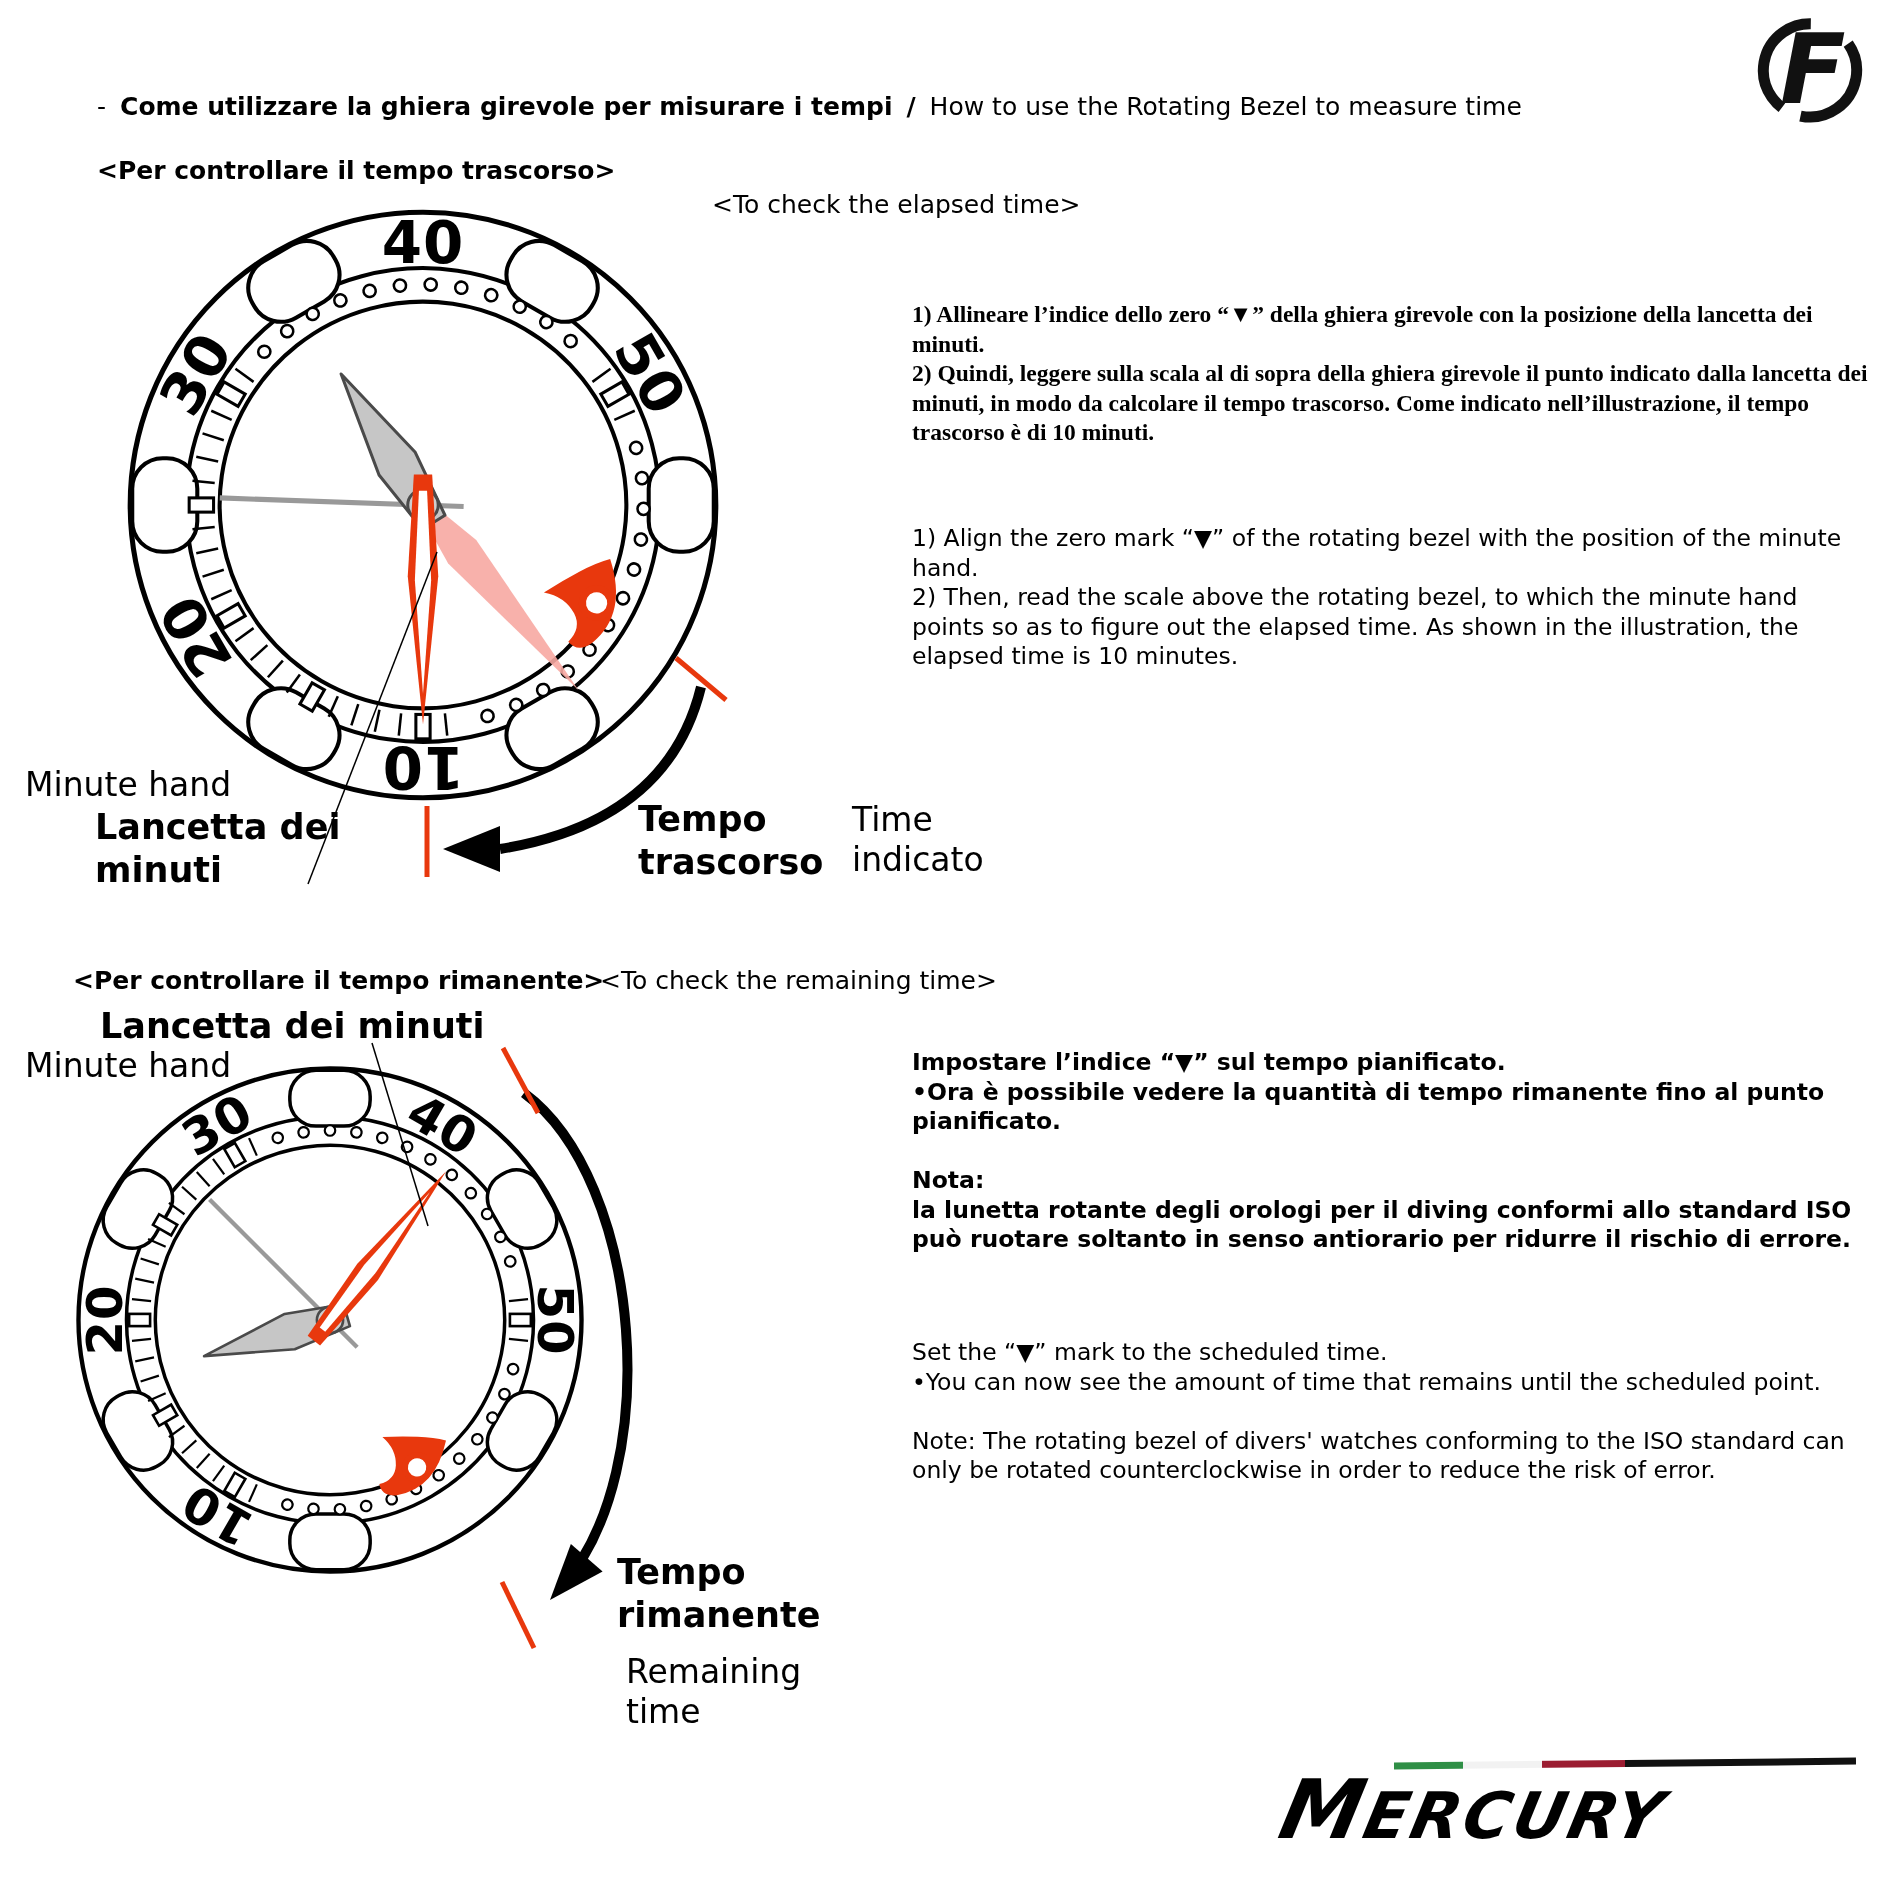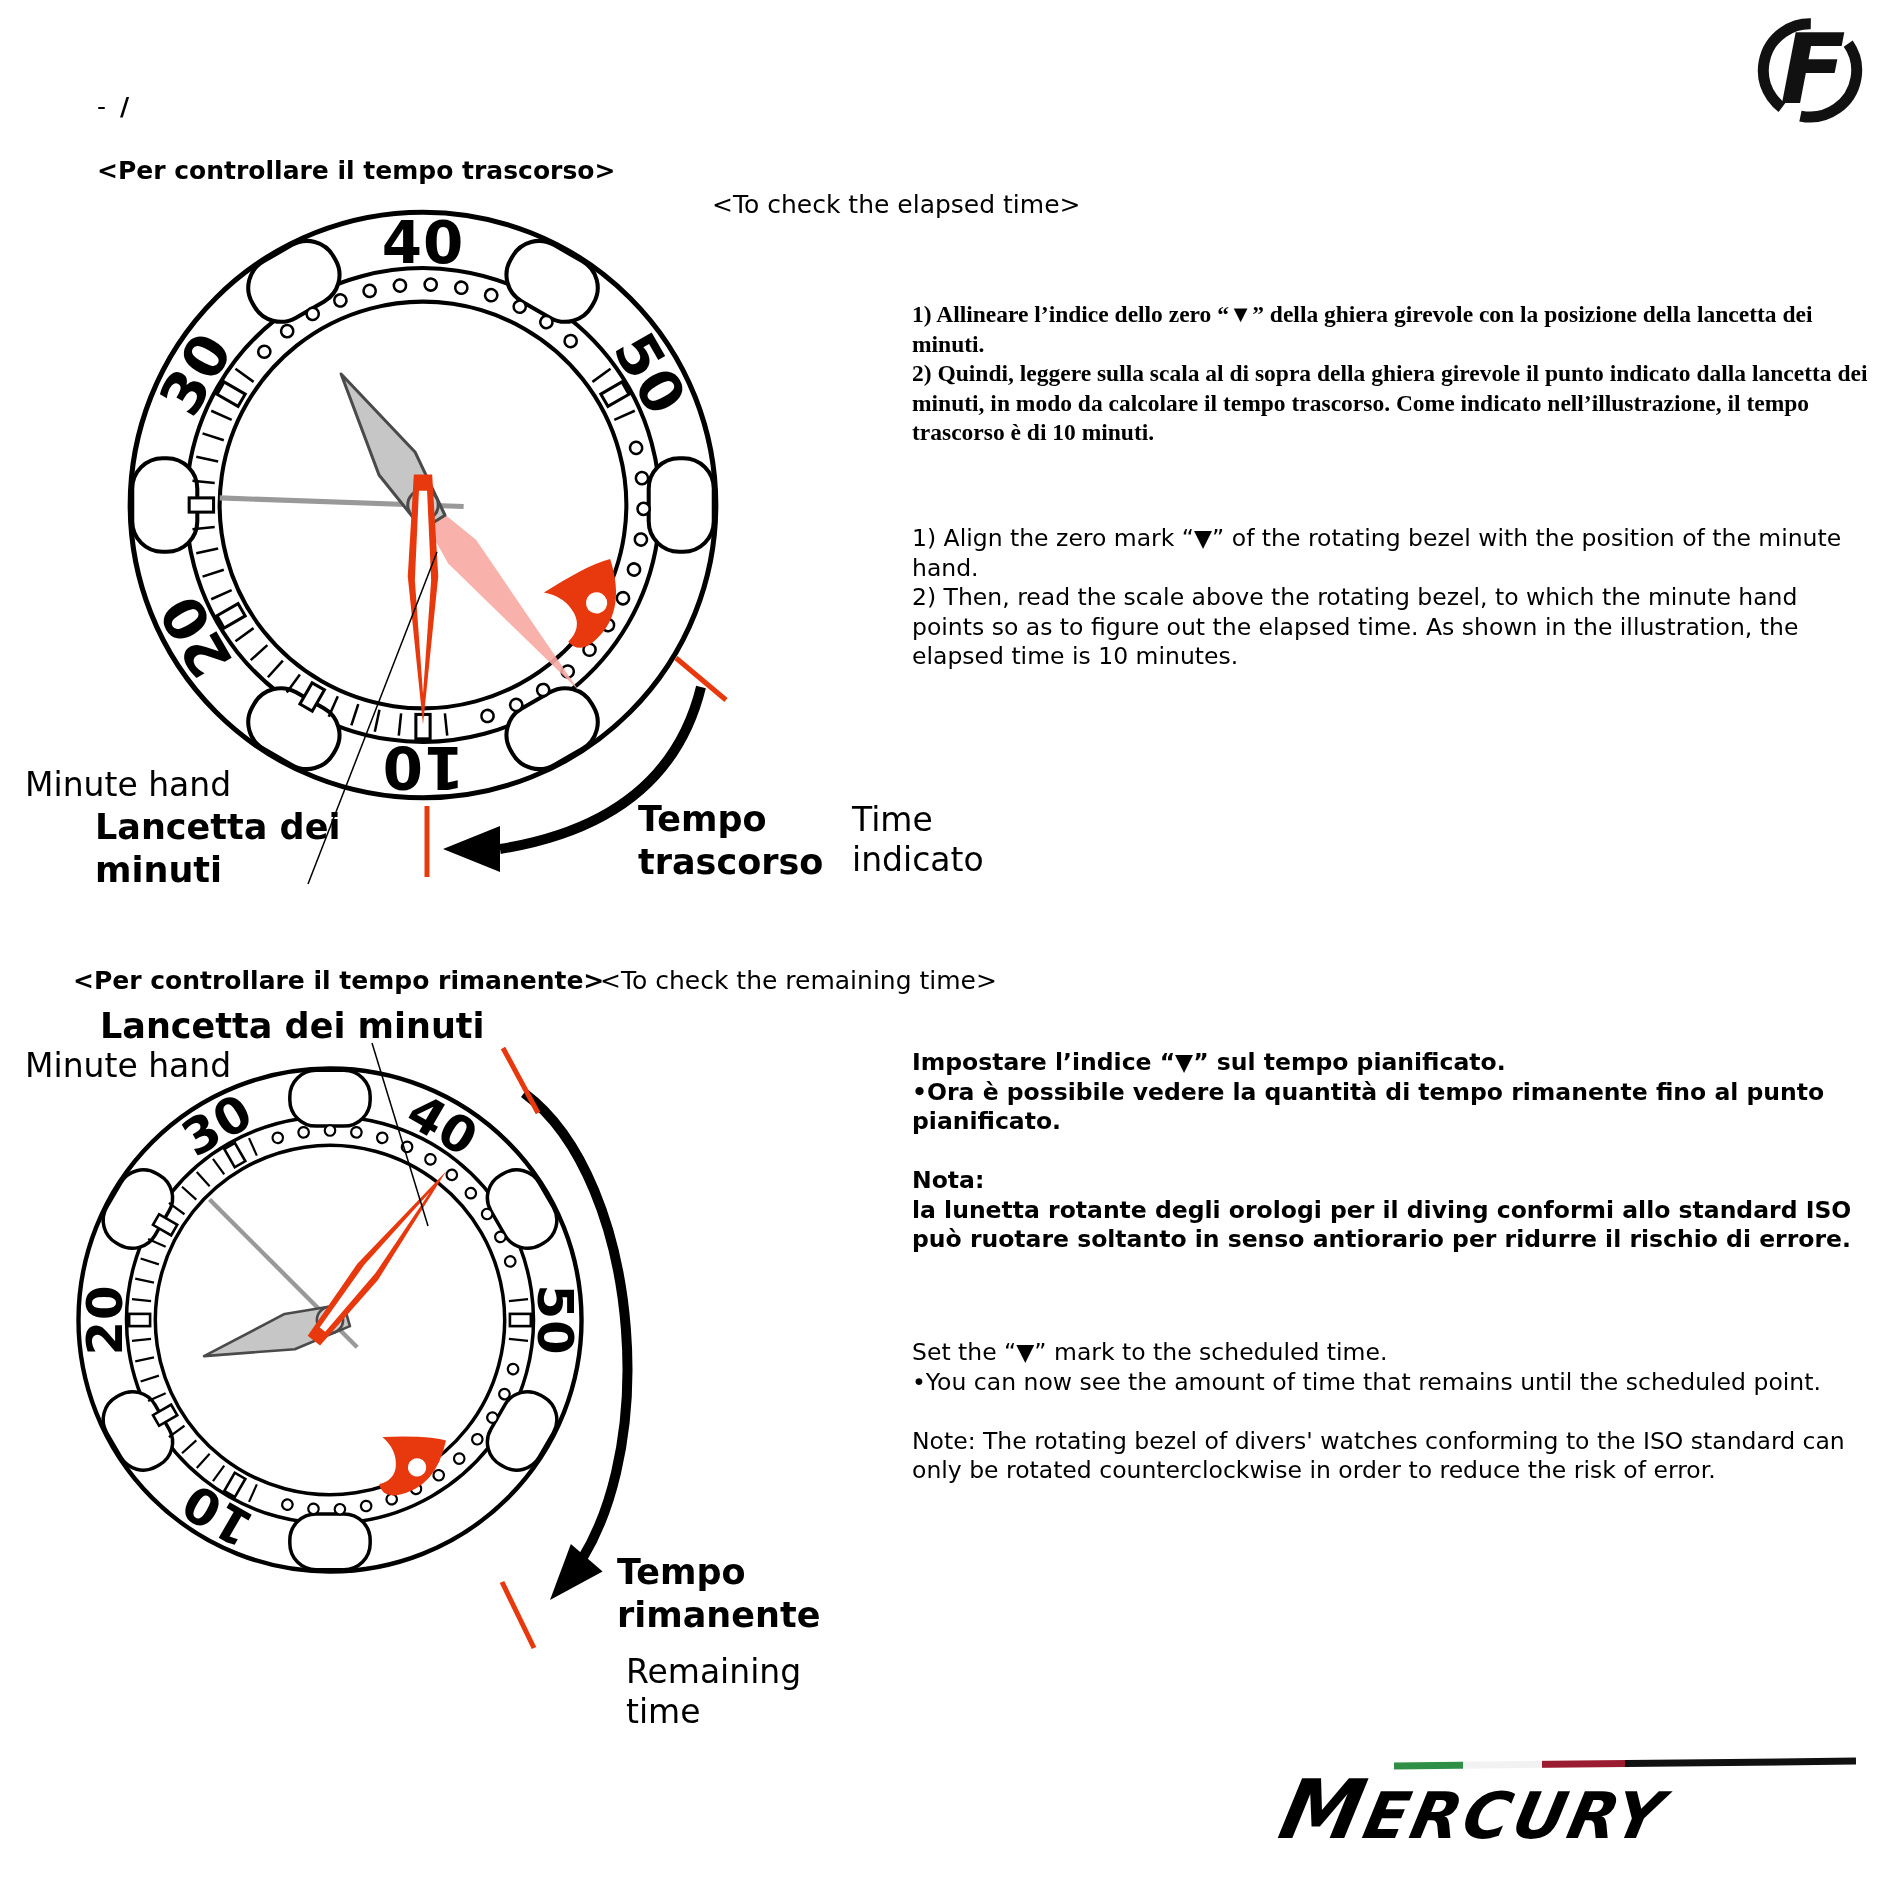--- a/index.html
+++ b/index.html
@@ -59,21 +59,23 @@
   .flogo text{
     font-family:"DejaVu Sans","Liberation Sans",sans-serif;
     font-weight:bold;font-style:italic;font-size:70px;text-anchor:middle;fill:#111;
   }
 </style>
 </head>
 <body>
 
 <div class="abs title-row">
   <span>-</span>
+  <span class="b">Come utilizzare la ghiera girevole per misurare i tempi</span>
   <span class="b">/</span>
+  <span>How to use the Rotating Bezel to measure time</span>
 </div>
 
 <svg class="abs flogo" width="140" height="118" viewBox="0 0 100 86">
   <circle cx="50" cy="44" r="34" fill="none" stroke="#111" stroke-width="8" pathLength="100" stroke-dasharray="38 7 40 15" transform="rotate(-35 50 44)"></circle>
   <text x="52" y="68">F</text>
 </svg>
 
 <div class="abs sec-heading b" style="left:97px;top:156px;">&lt;Per controllare il tempo trascorso&gt;</div>
 <div class="abs sec-heading" style="left:712px;top:156px;margin-top:34px;">&lt;To check the elapsed time&gt;</div>
 

